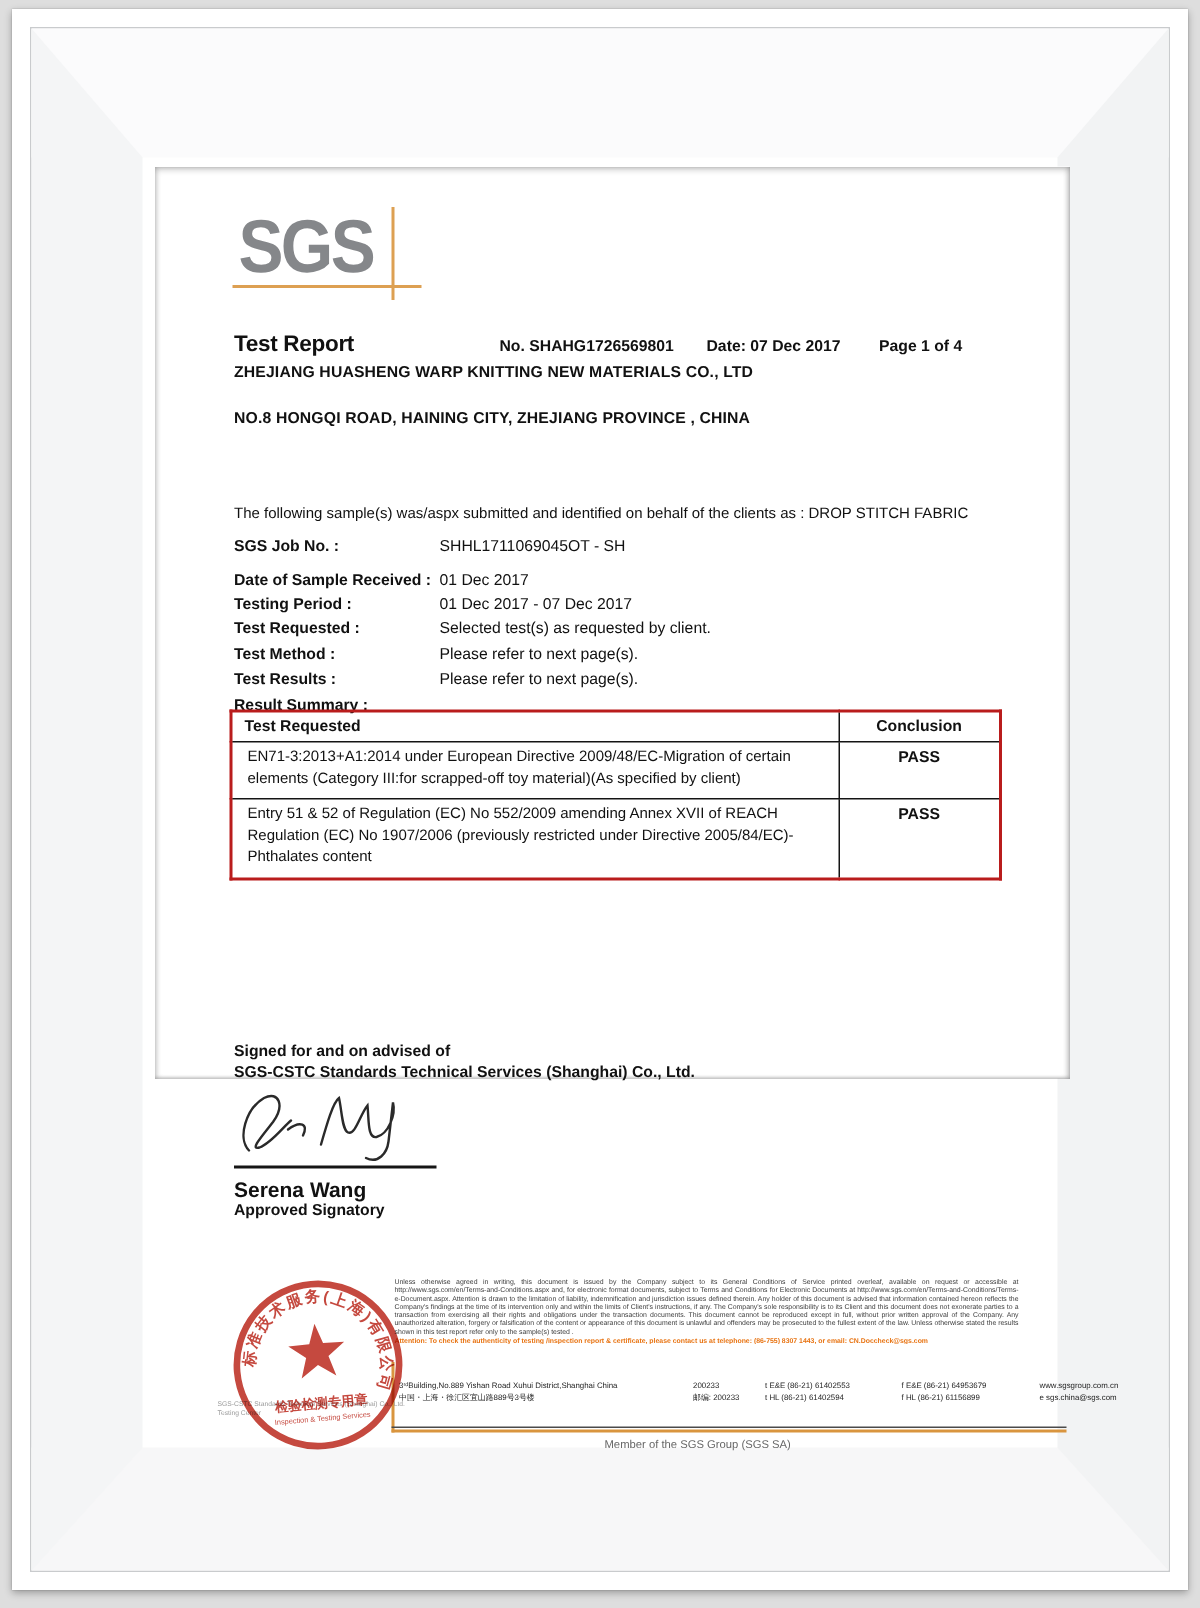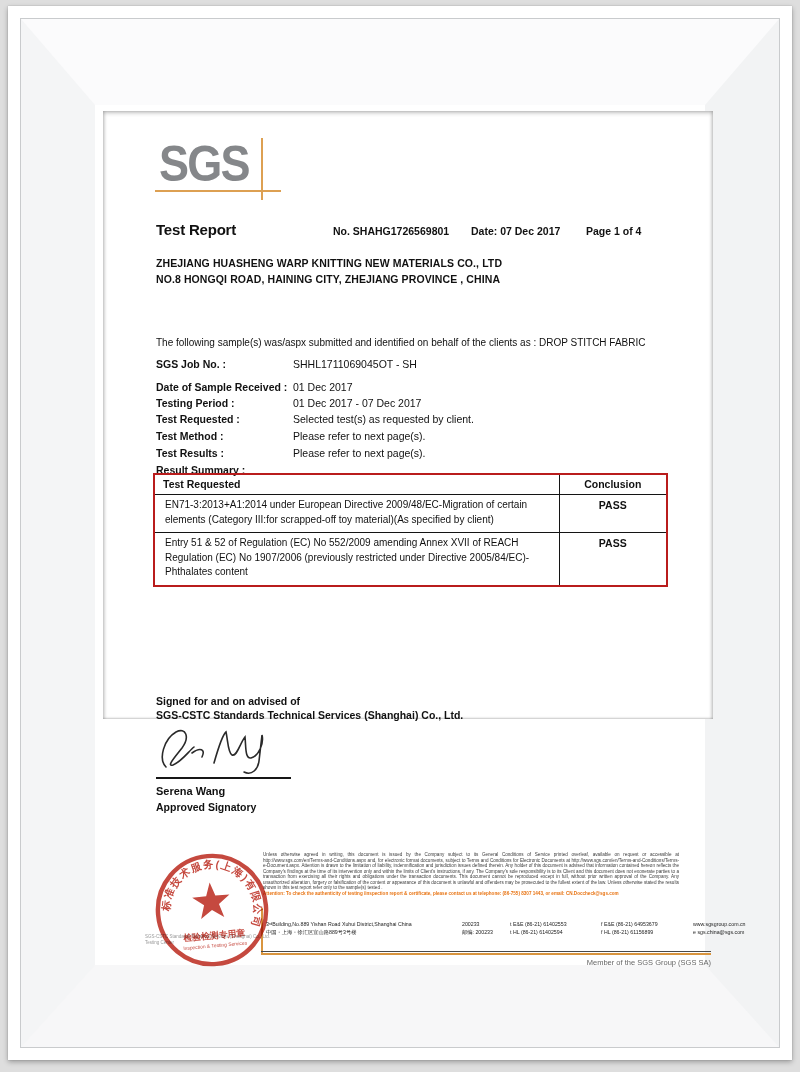--- a/index.html
+++ b/index.html
@@ -45,21 +45,21 @@
     line-height:1;
   }
   .logo-hline { left:52px; top:79px; width:126px; height:2px; background:#dda052; }
   .logo-vline { left:158px; top:27px; width:2px; height:62px; background:#dda052; }
   
   .doc-title { left:53px; top:110px; font-size:15px; font-weight:bold; letter-spacing:-.2px; }
   .hdr-no   { left:215px; top:114px; font-size:10.5px; font-weight:700;padding-left:15px; }
   .hdr-date { left:368px; top:114px; font-size:10.5px; font-weight:600; }
   .hdr-page { left:483px; top:114px; font-size:10.5px; font-weight:600; }
   
-  .client-name { left:53px; top:146px; font-size:10.5px; font-weight:600; letter-spacing:.1px; }
+  .client-name { left:53px; top:131px; font-size:10.5px; font-weight:600; letter-spacing:.1px; }
   .client-addr { left:53px; top:162px; font-size:10.5px; font-weight:600; letter-spacing:.1px;text-align:center; }
   
   .statement { left:53px; top:226px; width:560px; font-size:10px; font-weight:500; }
   .fld-label { left:53px; font-size:10.5px; font-weight:600; }
   .fld-value { left:190px; font-size:10.5px; font-weight:500; }
   .result-summary { left:53px; top:353px; font-size:10.5px; font-weight:600; }
   
   .result-table-wrap { left:50px; top:362px; }
   table.result { border-collapse:collapse; table-layout:fixed; width:513px; }
   table.result th, table.result td { border:1px solid #141414; }
@@ -71,21 +71,21 @@
   table.result td {
     font-size:10px; padding:3px 10px 5px 10px; vertical-align:top; line-height:1.45;
   }
   table.result td.pass { text-align:center; font-weight:600; font-size:10.5px; }
   col.c1 { width:405px; } col.c2 { width:108px; }
   
   .signed-for { left:53px; top:584px; font-size:10.5px; font-weight:600; }
   .signed-co  { left:53px; top:598px; font-size:10.5px; font-weight:600; }
   .signature-svg { left:53px; top:612px; }
   .sig-line { left:53px; top:666px; width:135px; height:2px; background:#161616; }
-  .sig-name  { left:53px; top:674px; font-size:11px; font-weight:600; }
+  .sig-name  { left:53px; top:674px; font-size:14px; font-weight:600; }
   .sig-title { left:53px; top:690px; font-size:10.5px; font-weight:600; }
   
   .fineprint-wrap { left:160px; top:741px; width:416px; height:70px; overflow:visible; }
   .fineprint-inner {
     width:832px; transform:scale(.5); transform-origin:left top;
     font-size:9.2px; line-height:1.2; text-align:justify; color:#3c3c3c;
     font-weight:500;
   }
   .attention-txt { color:#e87413; font-weight:bold; margin-top:1px; }
   
@@ -93,21 +93,21 @@
   .addr-wrap { left:163px; top:810px; width:446px; height:30px; }
   .addr-inner {
     width:892px; transform:scale(.5); transform-origin:left top;
     font-size:10.5px; color:#1d1d1d; line-height:1.25; font-weight:500;
   }
   .addr-row { display:flex; margin-bottom:3px; white-space:nowrap; }
   .a-addr { width:392px; } .a-post { width:96px; } .a-tel { width:182px; }
   .a-fax { width:184px; } .a-net { width:38px; flex:1; }
   .addr-rule-dark   { left:158px; top:840px; width:450px; height:1px; background:#4a4a4a; }
   .addr-rule-orange { left:158px; top:842px; width:450px; height:2px; background:#d9953f; }
-  .member-line { left:300px; top:847px; width:308px; text-align:right; font-size:7.5px; color:#666; font-weight:500; }
+  .member-line { left:300px; top:847px; width:308px; font-size:7.5px; color:#666; font-weight:500; }
   
   .stamp-co-wrap { left:42px; top:822px; width:130px; }
   .stamp-co-inner {
     width:260px; transform:scale(.5); transform-origin:left top;
     font-size:9px; color:#9a9a9a; line-height:1.35;
   }
   
   .stamp {
     left:50px; top:740px; width:118px; height:118px;
     transform:rotate(-5deg); opacity:.92; mix-blend-mode:multiply;

